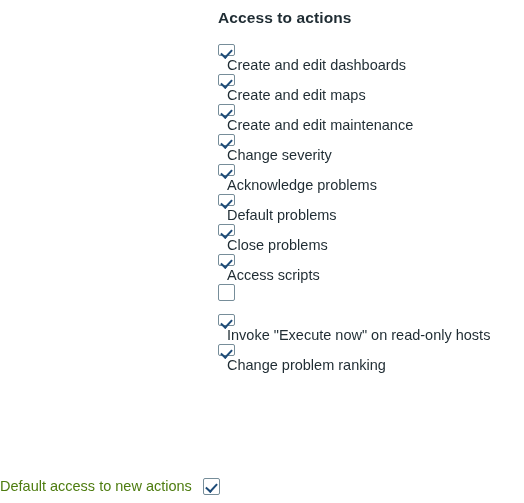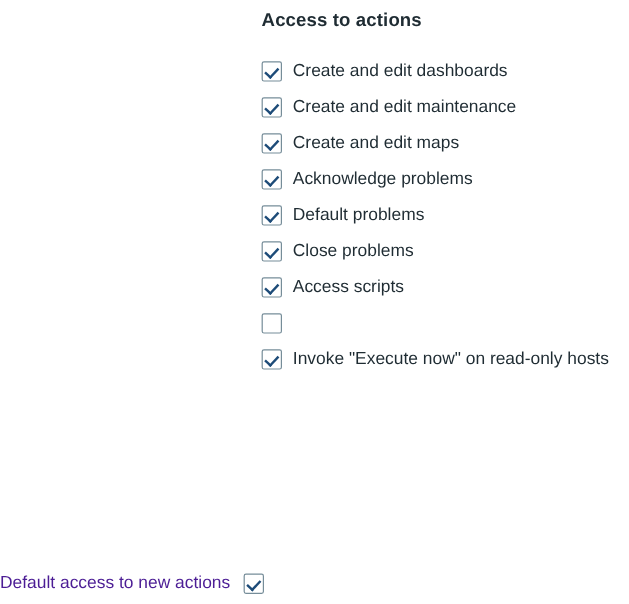--- a/index.html
+++ b/index.html
@@ -45,22 +45,23 @@
   .actions-list {
     margin: 0;
     padding: 0;
     list-style: none;
     position: relative;
     top: 16px;
   }
 
   .action-row {
     display: flex;
-    align-items: center;
+    align-items: flex-start;
     height: 30px;
+    flex-direction: column;
   }
 
   
   .cb {
     box-sizing: border-box;
     width: 17px;
     height: 17px;
     min-width: 17px;
     border: 1px solid #768d99;
     background: #ffffff;
@@ -94,21 +95,21 @@
     position: absolute;
     left: 0px;
     top: 477px;
     width: 524px;
     display: flex;
     align-items: center;
   }
   .default-label {
     font-size: 14.5px;
     line-height: 18px;
-    color: #4c1d95;
+    color: #4d7c0f;
     text-align: center;
     width: 203px;
     padding-right: 15px;
     box-sizing: border-box;
     white-space: nowrap;
   }
 </style>
 </head>
 <body>
 
@@ -117,25 +118,29 @@
   <section class="actions-panel">
     <h2 class="panel-title">Access to actions</h2>
 
     <ul class="actions-list" id="actions-list">
         <li class="action-row">
           <span class="cb checked" role="checkbox" aria-checked="true"></span>
           <span class="action-label">Create and edit dashboards</span>
         </li>
         <li class="action-row">
           <span class="cb checked" role="checkbox" aria-checked="true"></span>
+          <span class="action-label">Create and edit maps</span>
+        </li>
+        <li class="action-row">
+          <span class="cb checked" role="checkbox" aria-checked="true"></span>
           <span class="action-label">Create and edit maintenance</span>
         </li>
         <li class="action-row">
           <span class="cb checked" role="checkbox" aria-checked="true"></span>
-          <span class="action-label">Create and edit maps</span>
+          <span class="action-label">Change severity</span>
         </li>
         <li class="action-row">
           <span class="cb checked" role="checkbox" aria-checked="true"></span>
           <span class="action-label">Acknowledge problems</span>
         </li>
         <li class="action-row">
           <span class="cb checked" role="checkbox" aria-checked="true"></span>
           <span class="action-label">Default problems</span>
         </li>
         <li class="action-row">
@@ -146,20 +151,24 @@
           <span class="cb checked" role="checkbox" aria-checked="true"></span>
           <span class="action-label">Access scripts</span>
         </li>
         <li class="action-row">
           <span class="cb" role="checkbox" aria-checked="false"></span>
         </li>
         <li class="action-row">
           <span class="cb checked" role="checkbox" aria-checked="true"></span>
           <span class="action-label">Invoke "Execute now" on read-only hosts</span>
         </li>
+        <li class="action-row">
+          <span class="cb checked" role="checkbox" aria-checked="true"></span>
+          <span class="action-label">Change problem ranking</span>
+        </li>
       </ul>
   </section>
 
   <div class="default-row">
     <span class="default-label">Default access to new actions</span>
     <span class="cb checked" id="default-access-checkbox" role="checkbox" aria-checked="true"></span>
   </div>
 
 </div>
 

